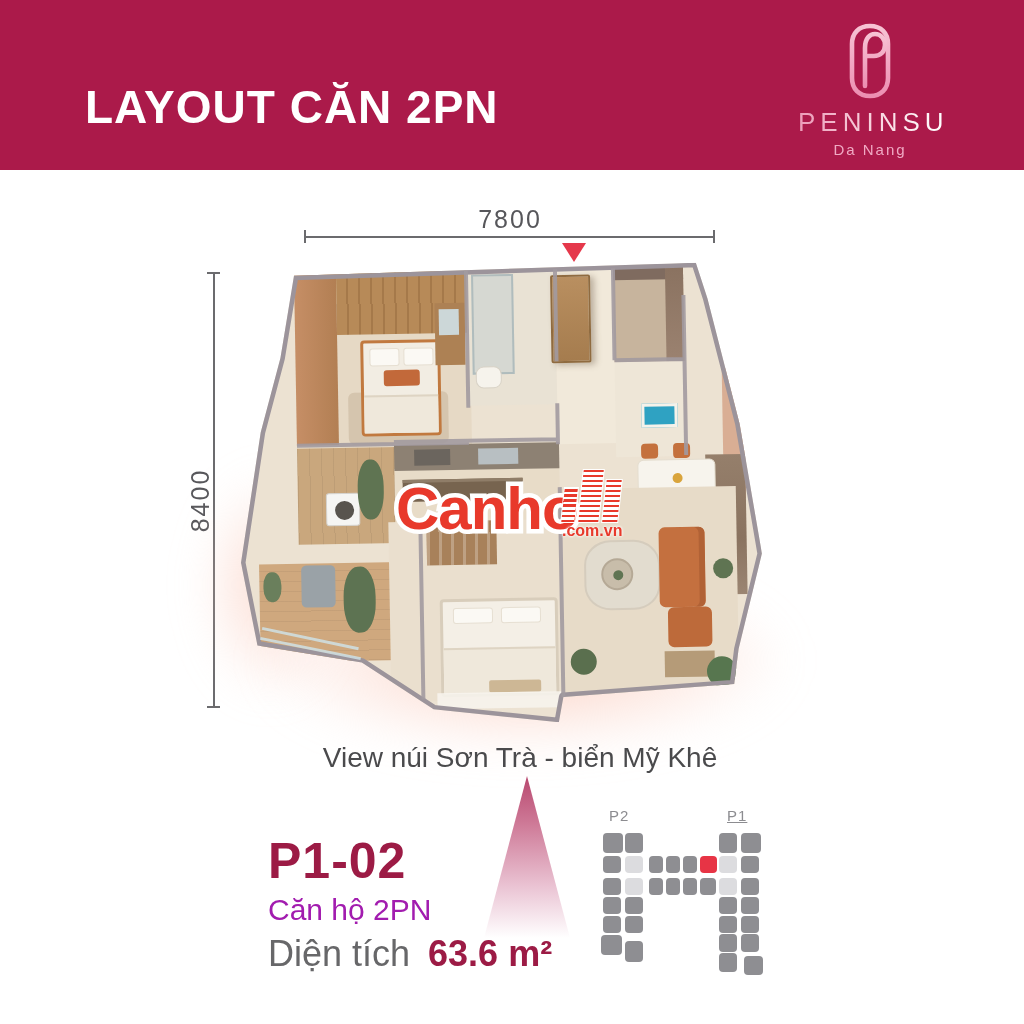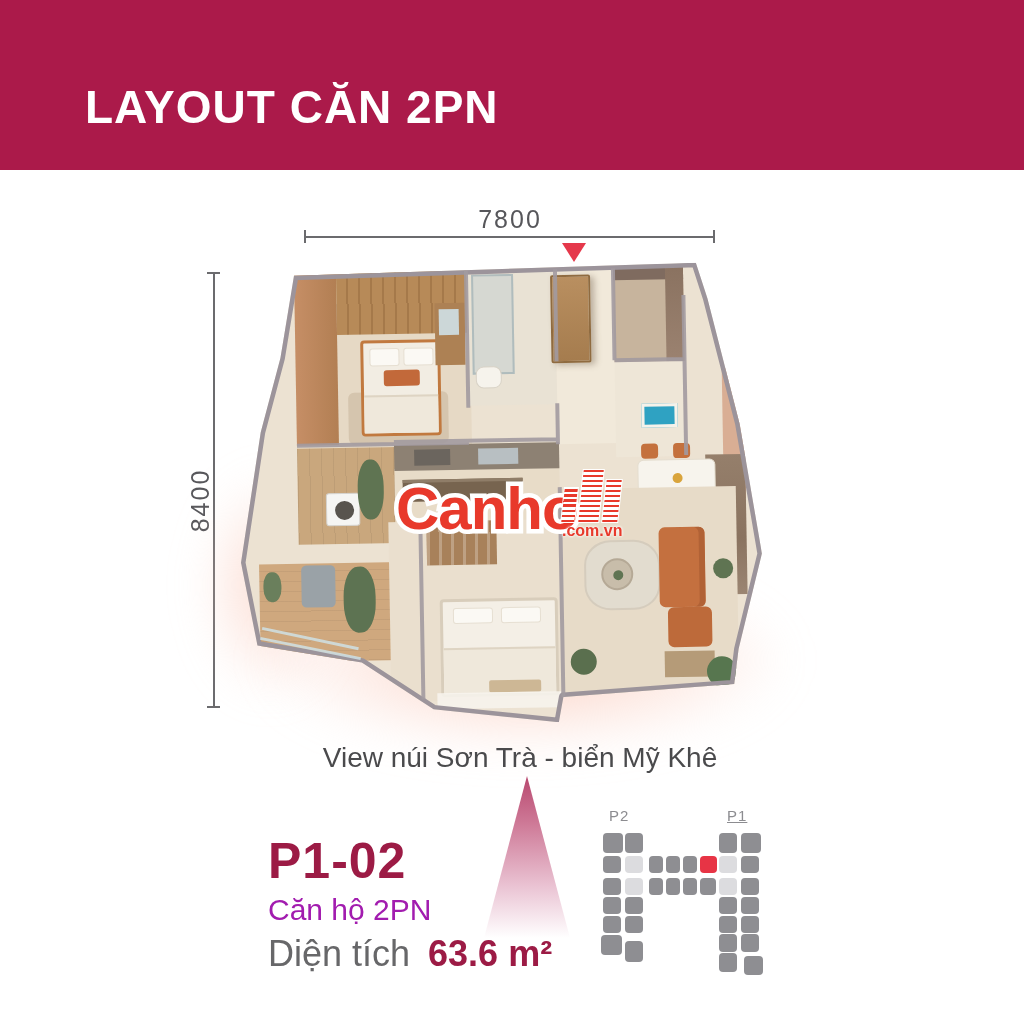--- a/index.html
+++ b/index.html
@@ -82,20 +82,36 @@
   #site-label-p2 { left:14px; top:2px; }
   #site-label-p1 { left:132px; top:2px;text-decoration:underline; }
 </style>
 </head>
 <body>
 
 <div id="stage">
 
   <div id="banner" class="abs">
     <div id="banner-title" class="abs">LAYOUT CĂN 2PN</div>
+    <div id="logo" class="abs">
+      <span>
+        <svg width="46" height="78" viewBox="0 0 46 78">
+          <defs>
+            <linearGradient id="lg" x1="0" y1="0" x2="0" y2="1">
+              <stop offset="0" stop-color="#f7c3d4"></stop>
+                <stop offset="1" stop-color="#ec8fb2"></stop>
+            </linearGradient>
+          </defs>
+          <path d="M23 4 C34 4 41 11 41 22 L41 56 C41 67 34 74 23 74 C12 74 5 67 5 56 L5 22 C5 11 12 4 23 4 Z" fill="none" stroke="url(#lg)" stroke-width="4.6" stroke-linecap="round"></path>
+          <path d="M18 64 L18 26 C18 16 23 12 28 12 C34 12 38 17 38 23 C38 30 33 34 27 34 L21 34" fill="none" stroke="url(#lg)" stroke-width="4.6" stroke-linecap="round"></path>
+        </svg>
+      </span>
+      <div id="logo-brand">PENINSULA</div>
+      <div id="logo-sub">Da Nang</div>
+    </div>
   </div>
 
   <div id="dim-top-label" class="abs dim-text">7800</div>
   <div id="dim-top-line" class="abs"></div>
   <div class="abs tick-v" style="left:304px;top:230px;"></div>
   <div class="abs tick-v" style="left:713px;top:230px;"></div>
 
   <div id="dim-left-label" class="abs dim-text">8400</div>
   <div id="dim-left-line" class="abs"></div>
   <div class="abs tick-h" style="left:207px;top:272px;"></div>

